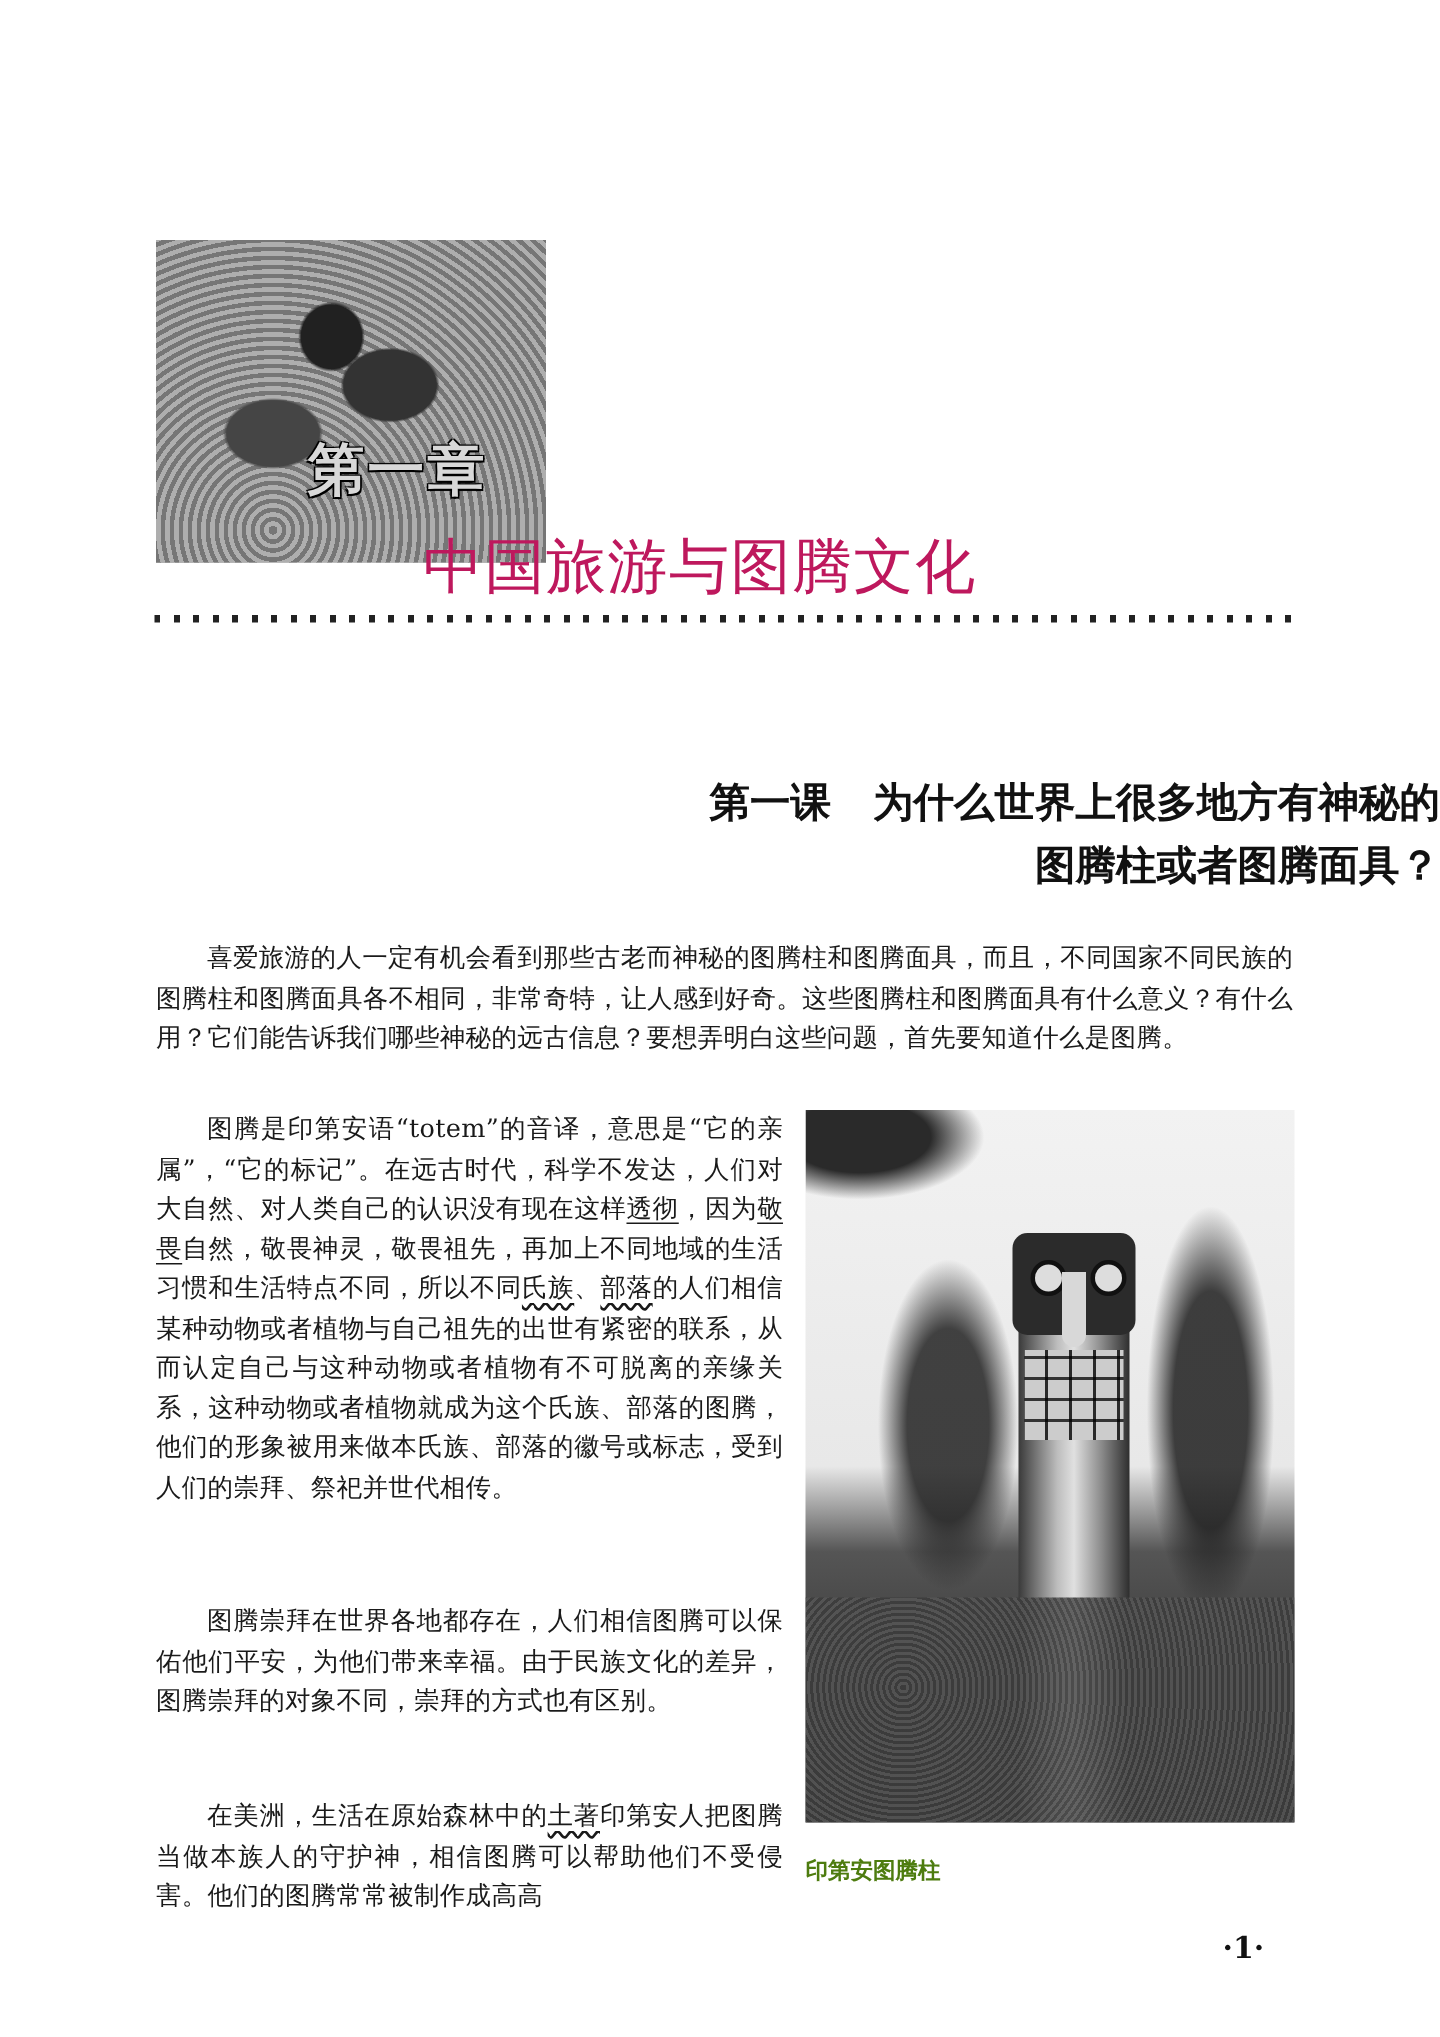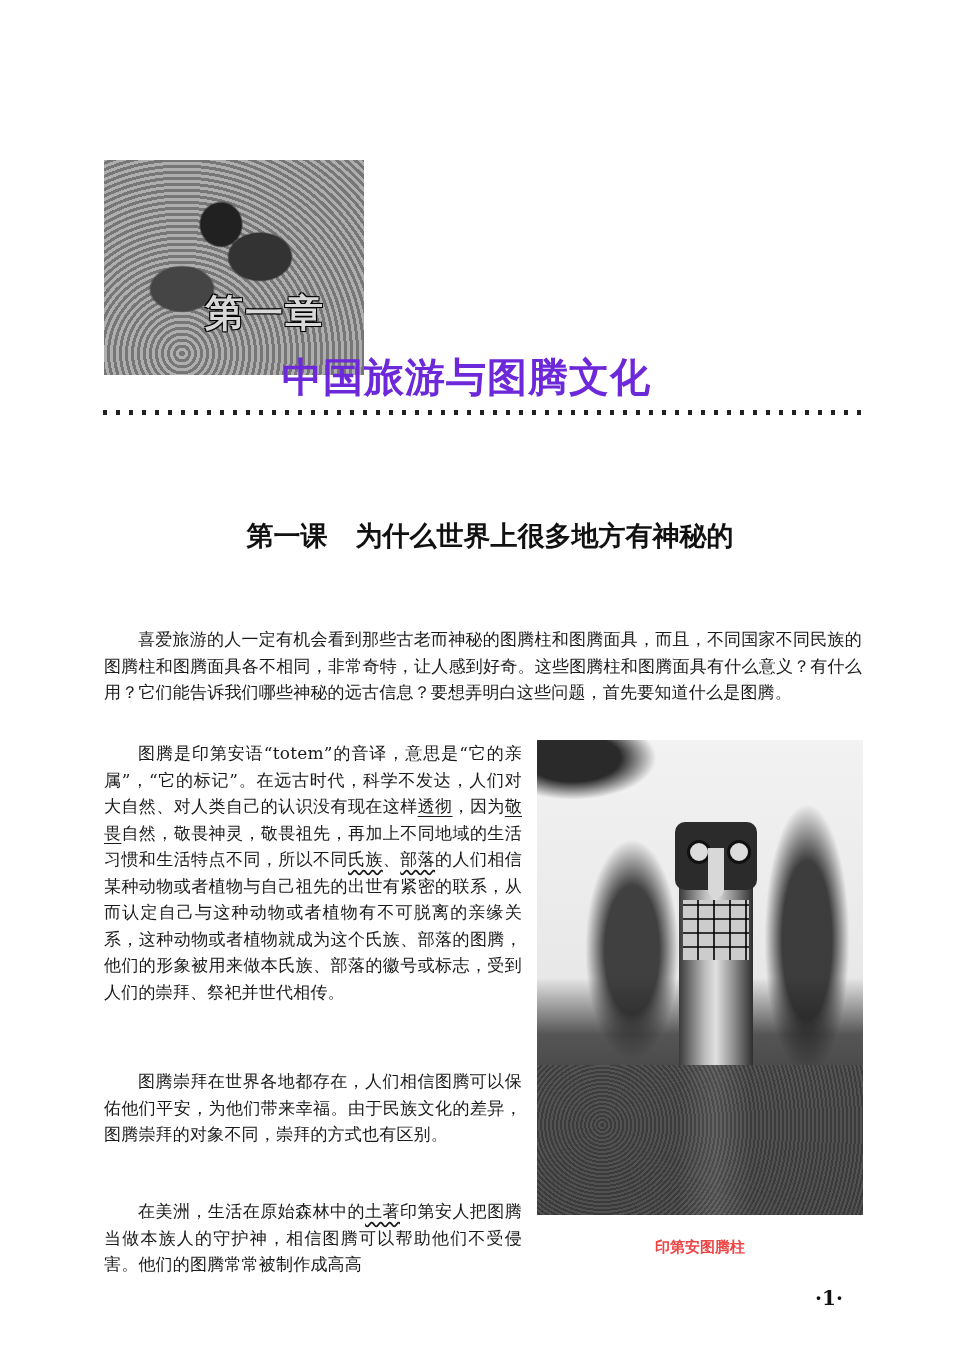--- a/index.html
+++ b/index.html
@@ -8,24 +8,24 @@
     background:
       radial-gradient(ellipse at 45% 30%, #2a2a2a 0 10%, transparent 11%),
       radial-gradient(ellipse at 60% 45%, #3a3a3a 0 14%, transparent 15%),
       radial-gradient(ellipse at 30% 60%, #4a4a4a 0 12%, transparent 13%),
       repeating-radial-gradient(circle at 30% 90%, #777 0 3px, #aaa 3px 6px),
       linear-gradient(135deg, #8a8a8a, #5a5a5a 40%, #9a9a9a 70%, #666);
     filter: contrast(1.1);
   }
   .chapter-num { position:absolute; left:205px; top:288px; font-family:"DejaVu Sans", sans-serif; font-weight:bold; font-size:38px; color:#d8d8d8; letter-spacing:2px;
     text-shadow: 0 0 2px #000, 1px 1px 0 #000, -1px -1px 0 #000, 1px -1px 0 #000, -1px 1px 0 #000; }
-  .chapter-title { position:absolute; left:282px; top:350px; font-family:"DejaVu Serif", serif; font-weight:bold; font-size:40px; color:#6d28d9; letter-spacing:1px; }
+  .chapter-title { position:absolute; left:282px; top:350px; font-family:"DejaVu Serif", serif; font-weight:normal; font-size:40px; color:#be185d; letter-spacing:1px; }
   .dotted-rule { position:absolute; left:103px; top:410px; width:760px; height:5px;
     background: repeating-linear-gradient(90deg, #222 0 4px, transparent 4px 13px); }
-  .lesson-title { position:absolute; left:0; top:515px; width:960px; text-align:center; font-family:"DejaVu Sans", sans-serif; font-weight:bold; font-size:27px; line-height:42px; color:#111; }
+  .lesson-title { position:absolute; left:0; top:515px; width:960px; text-align:right; font-family:"DejaVu Sans", sans-serif; font-weight:bold; font-size:27px; line-height:42px; color:#111; }
   .lesson-title .l1 { display:block; padding-left:20px; }
   .lesson-title .l1 .gap { display:inline-block; width:28px; }
   .para { position:absolute; font-size:17px; line-height:26.5px; text-align:justify; letter-spacing:0.2px; }
   .intro { left:104px; top:626px; width:758px; text-indent:2em; }
   .col { left:104px; width:418px; text-indent:2em; }
   .p2 { top:740px; }
   .p3 { top:1068px; }
   .p4 { top:1198px; }
   .ul { text-decoration: underline; text-underline-offset:4px; }
   .wavy { text-decoration: underline wavy; text-underline-offset:4px; }
@@ -35,33 +35,34 @@
   .photo .tree-r { position:absolute; left:220px; top:40px; width:100px; height:320px; background: radial-gradient(ellipse, #1e1e1e 0 35%, transparent 60%); opacity:0.85; }
   .photo .tree-tl { position:absolute; left:0; top:0; width:120px; height:60px; background: radial-gradient(ellipse at 30% 30%, #2a2a2a 0 40%, transparent 70%); }
   .photo .pole { position:absolute; left:142px; top:85px; width:74px; height:390px; background: linear-gradient(90deg, #3a3a3a, #bdbdbd 35%, #e0e0e0 50%, #8a8a8a 75%, #2e2e2e); border-radius:8px 8px 0 0; }
   .photo .head { position:absolute; left:138px; top:82px; width:82px; height:68px; background:#2b2b2b; border-radius:10px; }
   .photo .eye { position:absolute; top:100px; width:18px; height:18px; border-radius:50%; background:#ddd; border:3px solid #111; }
   .photo .eye.l { left:150px; } .photo .eye.r { left:190px; }
   .photo .beak { position:absolute; left:171px; top:108px; width:16px; height:50px; background:#d8d8d8; border-radius:0 0 8px 8px; }
   .photo .feathers { position:absolute; left:146px; top:160px; width:66px; height:60px;
     background: repeating-linear-gradient(0deg, #ccc 0 12px, #333 12px 14px), repeating-linear-gradient(90deg, transparent 0 14px, #333 14px 16px); background-blend-mode:multiply; }
   .photo .ground { position:absolute; left:0; bottom:0; width:100%; height:150px; background: repeating-radial-gradient(circle at 20% 40%, #3c3c3c 0 2px, #555 2px 4px); opacity:0.9; }
-  .caption { position:absolute; left:537px; top:1238px; width:326px; text-align:center; font-family:"DejaVu Sans", sans-serif; font-weight:bold; font-size:15px; color:#ef4444; }
+  .caption { position:absolute; left:537px; top:1238px; width:326px; text-align:left; font-family:"DejaVu Sans", sans-serif; font-weight:bold; font-size:15px; color:#4d7c0f; }
   .page-num { position:absolute; left:815px; top:1286px; font-family:"DejaVu Serif", serif; font-weight:bold; font-size:20px; color:#111; }
 </style>
 </head>
 <body>
 
 <div class="chapter-img"></div>
 <div class="chapter-num">第一章</div>
 <div class="chapter-title">中国旅游与图腾文化</div>
 <div class="dotted-rule"></div>
 
 <div class="lesson-title">
   <span class="l1"><span>第一课</span><span class="gap"></span><span>为什么世界上很多地方有神秘的</span></span>
+  <span class="l2">图腾柱或者图腾面具？</span>
 </div>
 
 <p class="para intro" style="margin:0">喜爱旅游的人一定有机会看到那些古老而神秘的图腾柱和图腾面具，而且，不同国家不同民族的图腾柱和图腾面具各不相同，非常奇特，让人感到好奇。这些图腾柱和图腾面具有什么意义？有什么用？它们能告诉我们哪些神秘的远古信息？要想弄明白这些问题，首先要知道什么是图腾。</p>
 
 <p class="para col p2" style="margin:0"><span>图腾是印第安语“totem”的音译，意思是“它的亲属”，“它的标记”。在远古时代，科学不发达，人们对大自然、对人类自己的认识没有现在这样</span><span class="ul">透彻</span><span>，因为</span><span class="ul">敬畏</span><span>自然，敬畏神灵，敬畏祖先，再加上不同地域的生活习惯和生活特点不同，所以不同</span><span class="wavy">氏族</span><span>、</span><span class="wavy">部落</span><span>的人们相信某种动物或者植物与自己祖先的出世有紧密的联系，从而认定自己与这种动物或者植物有不可脱离的亲缘关系，这种动物或者植物就成为这个氏族、部落的图腾，他们的形象被用来做本氏族、部落的徽号或标志，受到人们的崇拜、祭祀并世代相传。</span></p>
 
 <p class="para col p3" style="margin:0">图腾崇拜在世界各地都存在，人们相信图腾可以保佑他们平安，为他们带来幸福。由于民族文化的差异，图腾崇拜的对象不同，崇拜的方式也有区别。</p>
 
 <p class="para col p4" style="margin:0"><span>在美洲，生活在原始森林中的</span><span class="wavy">土著</span><span>印第安人把图腾当做本族人的守护神，相信图腾可以帮助他们不受侵害。他们的图腾常常被制作成高高</span></p>
 

